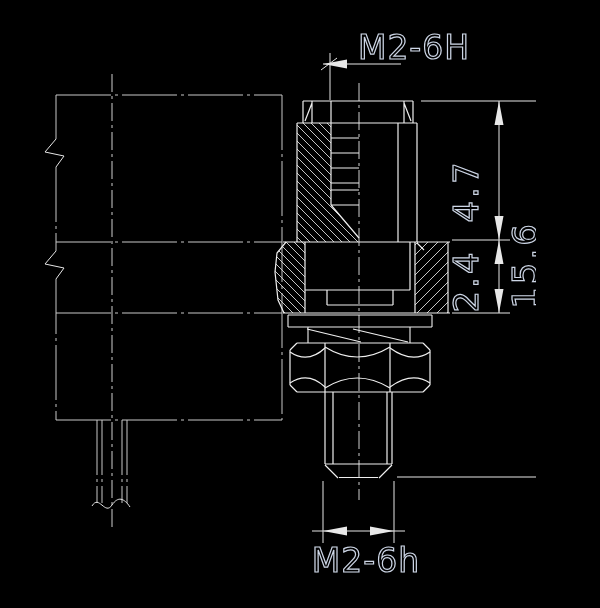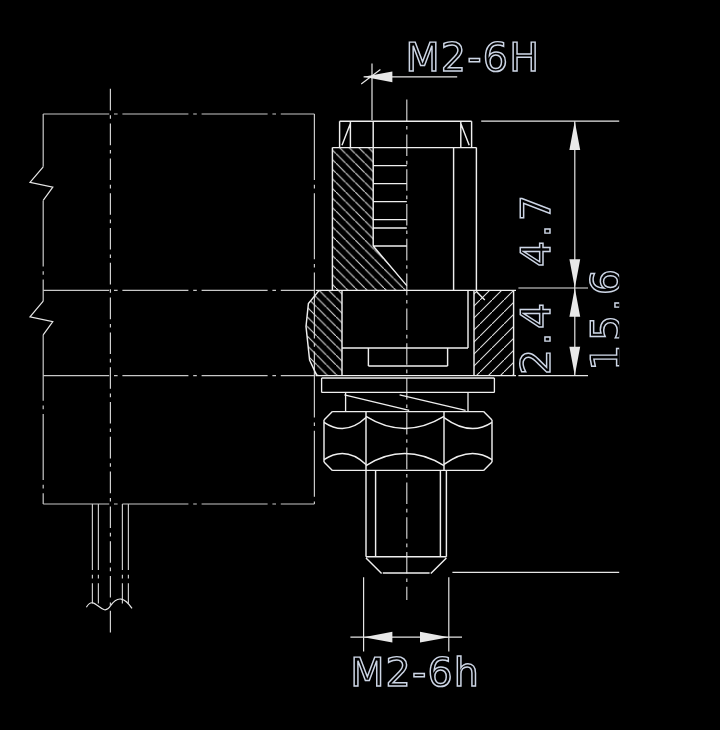--- a/index.html
+++ b/index.html
@@ -1,17 +1,17 @@
 <!DOCTYPE html>
 <html><head>
 <meta charset="utf-8">
 <style>
   html,body{margin:0;padding:0;background:#000;}
   .stage{width:516px;height:608px;background:#000;position:relative;overflow:hidden;
-         font-family:"DejaVu Sans","Liberation Sans",sans-serif;}
+         font-family:"DejaVu Sans","Liberation Sans",sans-serif;margin-left:20px;}
   svg{display:block}
   text{font-family:"DejaVu Sans","Liberation Sans",sans-serif;}
   .callout{font-size:33px;letter-spacing:1px;fill:none;stroke:#cdd6e6;stroke-width:1.2px;}
   .dimtxt{font-size:34px;letter-spacing:3px;fill:none;stroke:#cdd6e6;stroke-width:1.2px;}
 </style>
 </head>
 <body>
 
 <div class="stage">
 <svg width="600" height="608" viewBox="0 0 600 608">

